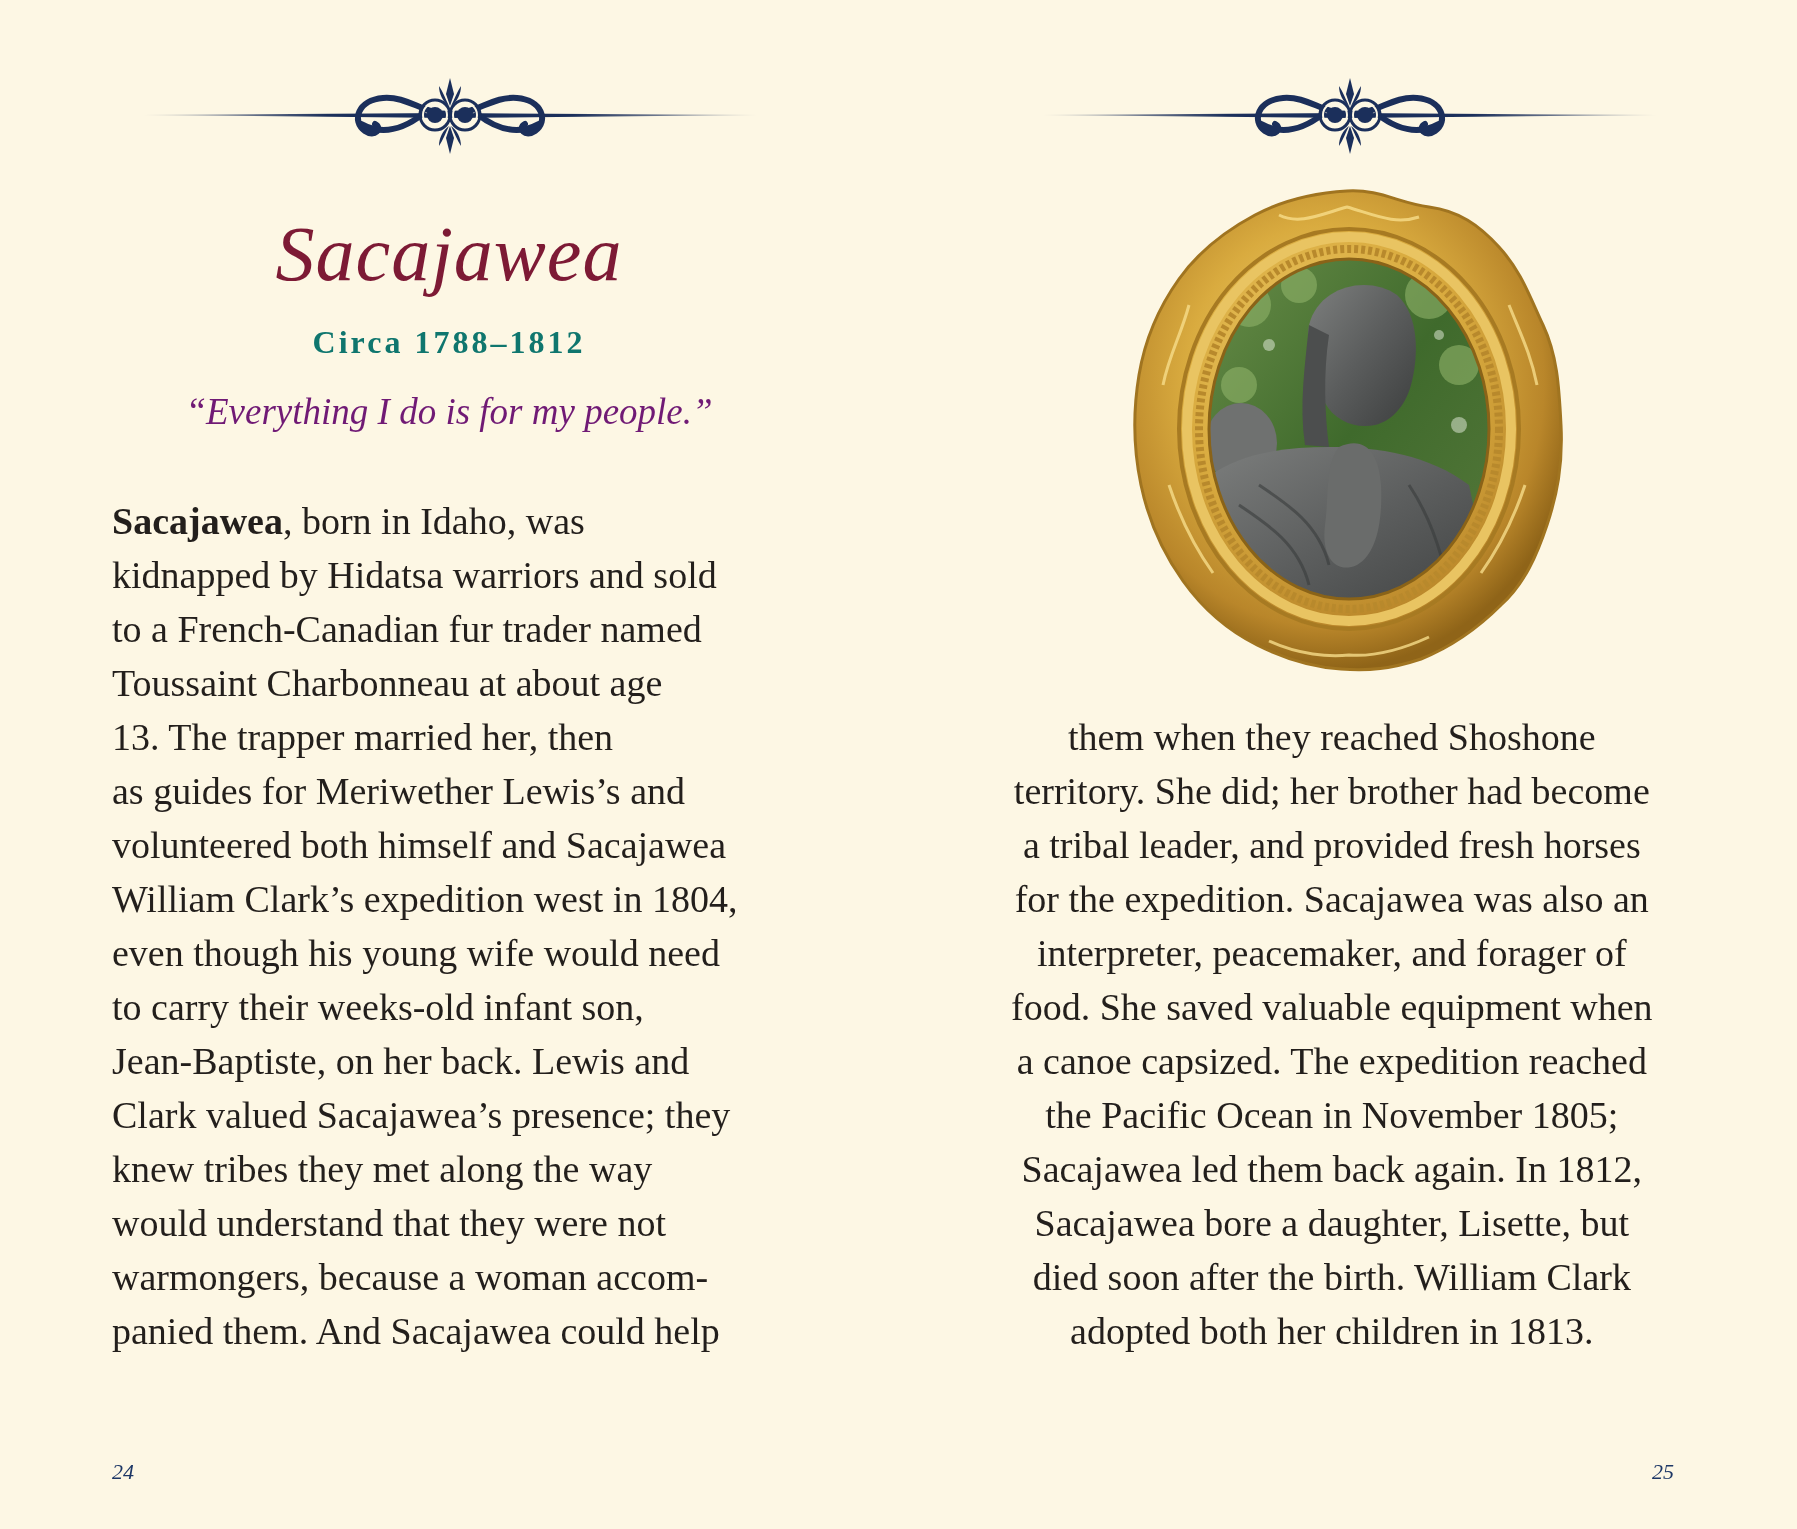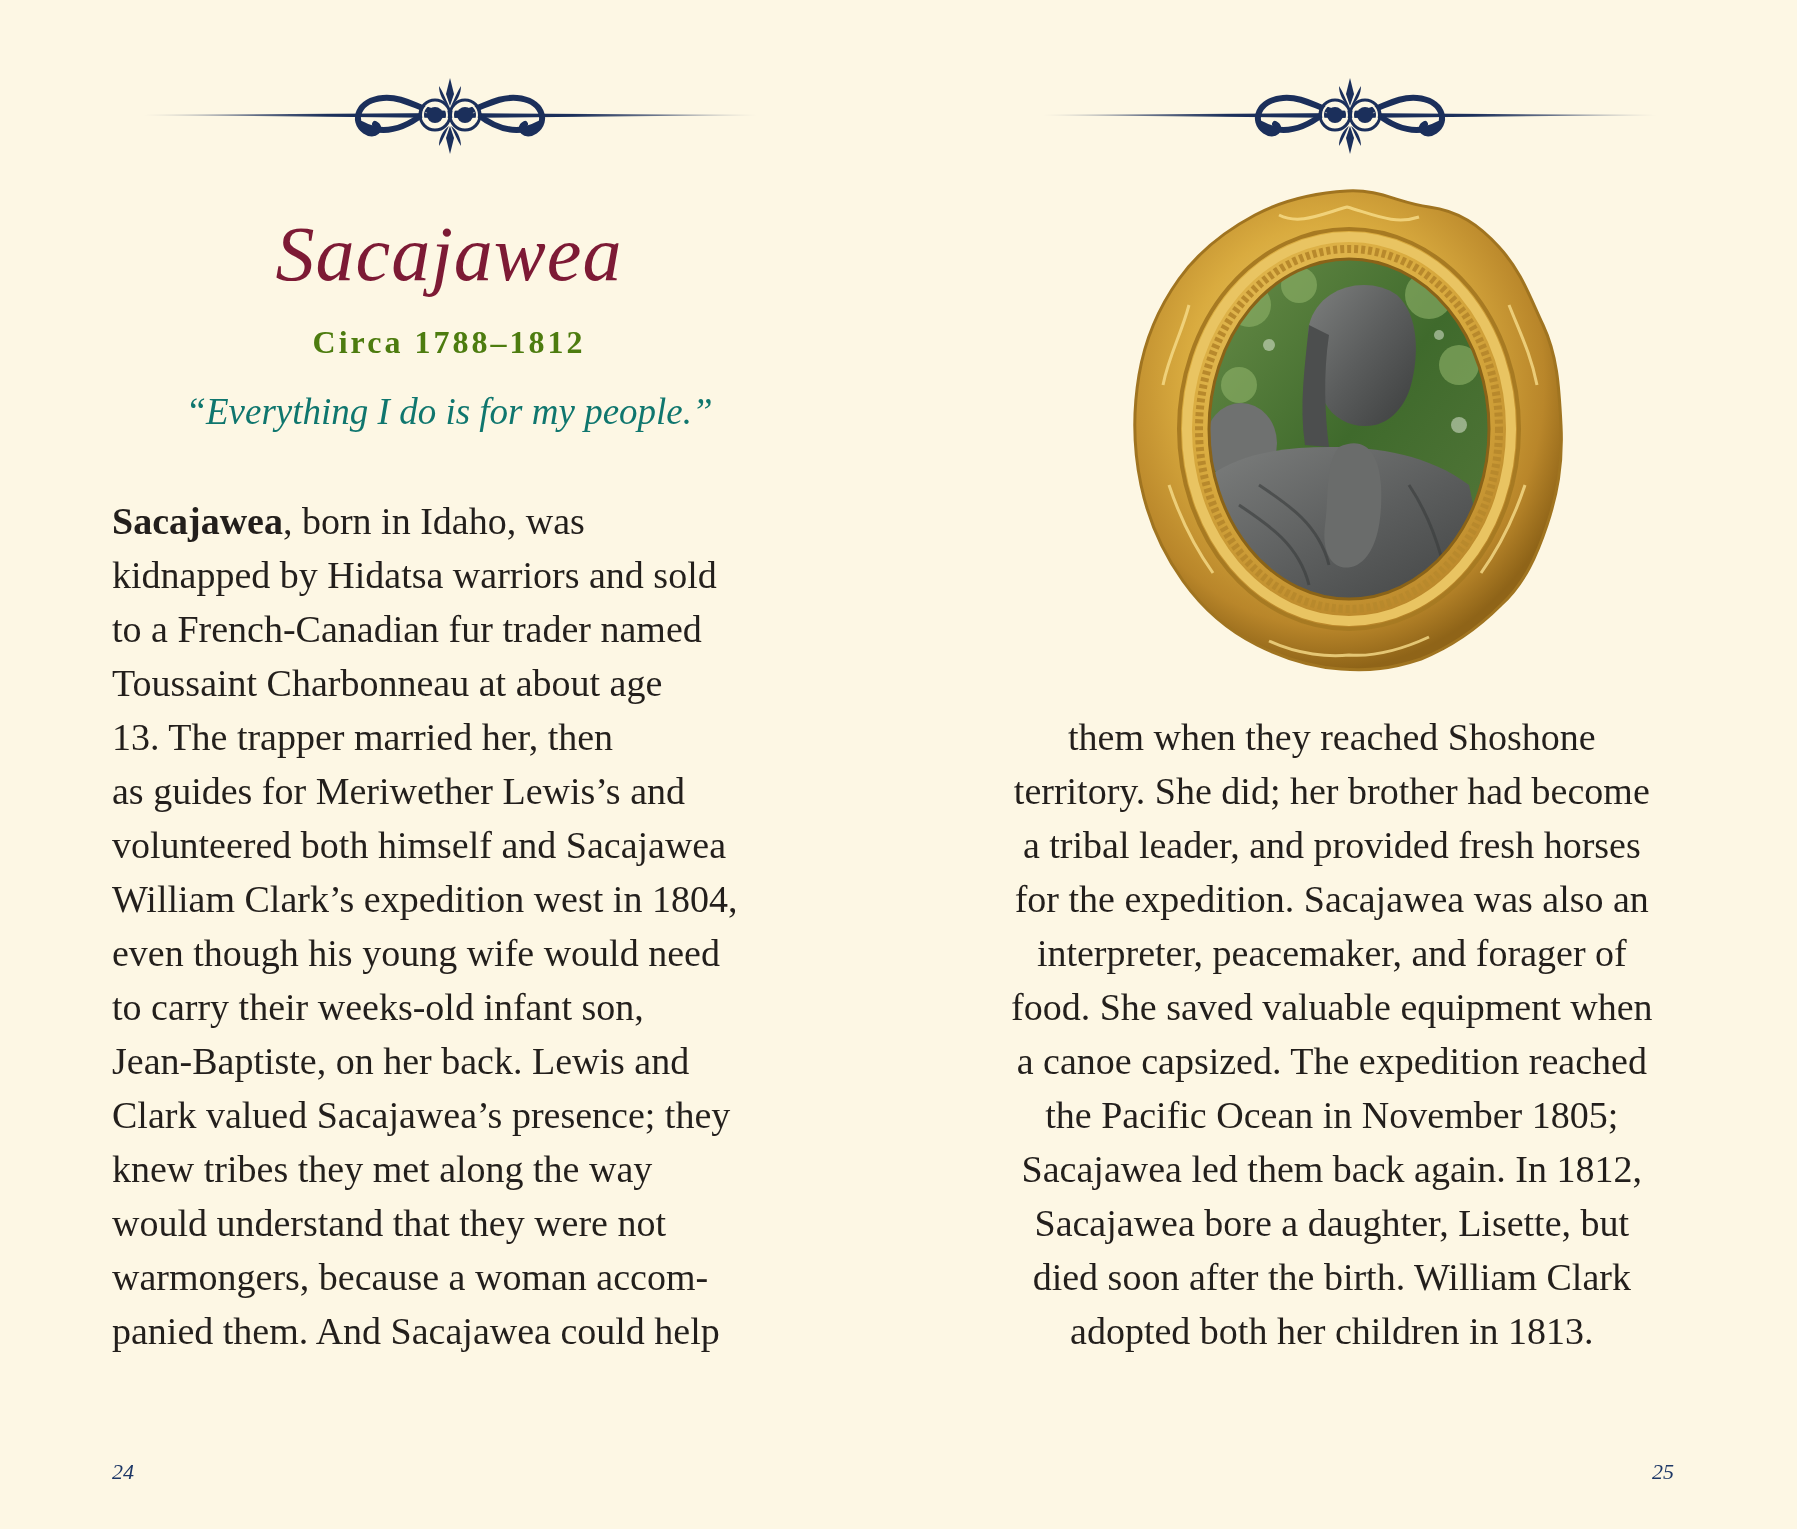--- a/index.html
+++ b/index.html
@@ -47,32 +47,32 @@
     .dates {
       position: absolute;
       left: 0;
       width: 898px;
       top: 320px;
       text-align: center;
       font-weight: bold;
       font-size: 32px;
       line-height: 44px;
       letter-spacing: 3px;
-      color: #4d7c0f;
+      color: #0f766e;
     }
     .quote {
       position: absolute;
       left: 0;
       width: 898px;
       top: 390px;
       text-align: center;
       font-style: italic;
       font-size: 37px;
       line-height: 44px;
-      color: #0f766e;
+      color: #701a75;
     }
 
     .body-text {
       position: absolute;
       font-size: 38px;
       line-height: 54px;
       color: #231f1c;
       white-space: nowrap;
     }
     .body-text .line {

